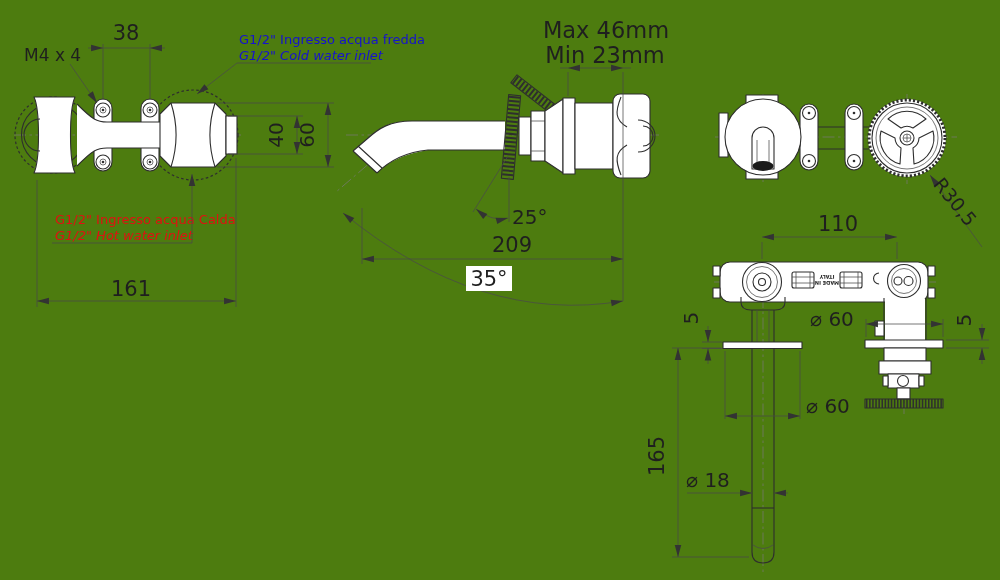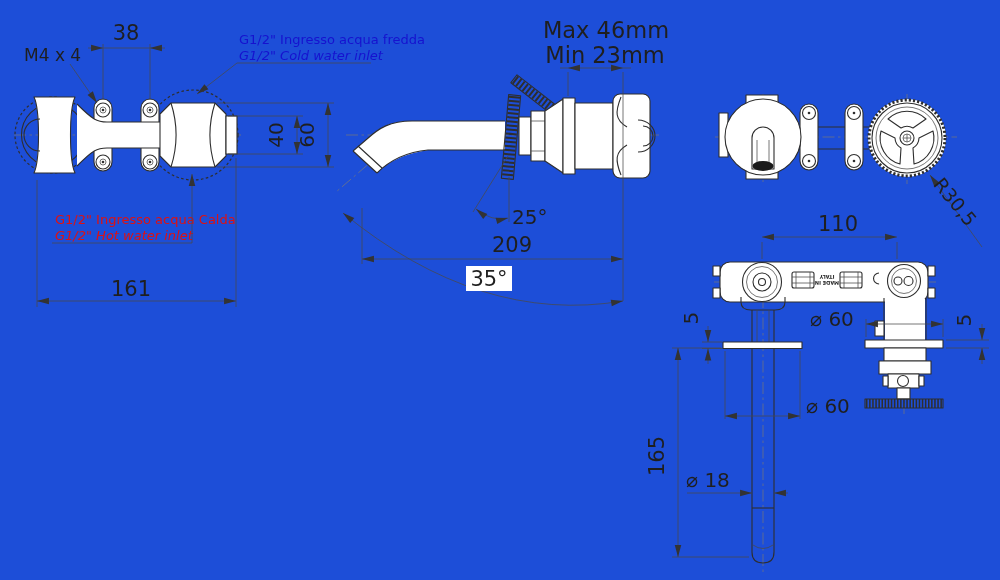--- a/index.html
+++ b/index.html
@@ -1,16 +1,16 @@
 <!DOCTYPE html>
 <html><head>
 <meta charset="utf-8">
 <style>
   html,body{margin:0;padding:0;background:#ffffff;}
-  .page{width:1000px;height:580px;background:#1d4ed8;position:relative;overflow:hidden;}
+  .page{width:1000px;height:580px;background:#4d7c0f;position:relative;overflow:hidden;}
   svg{display:block;}
   
   .o   {fill:none;stroke:#2e2e2e;stroke-width:1.1;stroke-linejoin:round;}
   .of  {fill:#ffffff;stroke:#2e2e2e;stroke-width:1.1;stroke-linejoin:round;}
   .ofn {fill:#ffffff;stroke:none;}
   .knurl{fill:none;stroke:#2e2e2e;stroke-width:1.2;stroke-dasharray:2.6 2.4;}
   .teeth{fill:#ffffff;stroke:#2e2e2e;stroke-width:3;stroke-dasharray:2.2 2;}
   .rib {stroke:#2e2e2e;}
   .t   {fill:none;stroke:#4a4a4a;stroke-width:0.75;}
   .cl  {fill:none;stroke:#7a7a7a;stroke-width:0.7;stroke-dasharray:12 3.5 2.5 3.5;}

